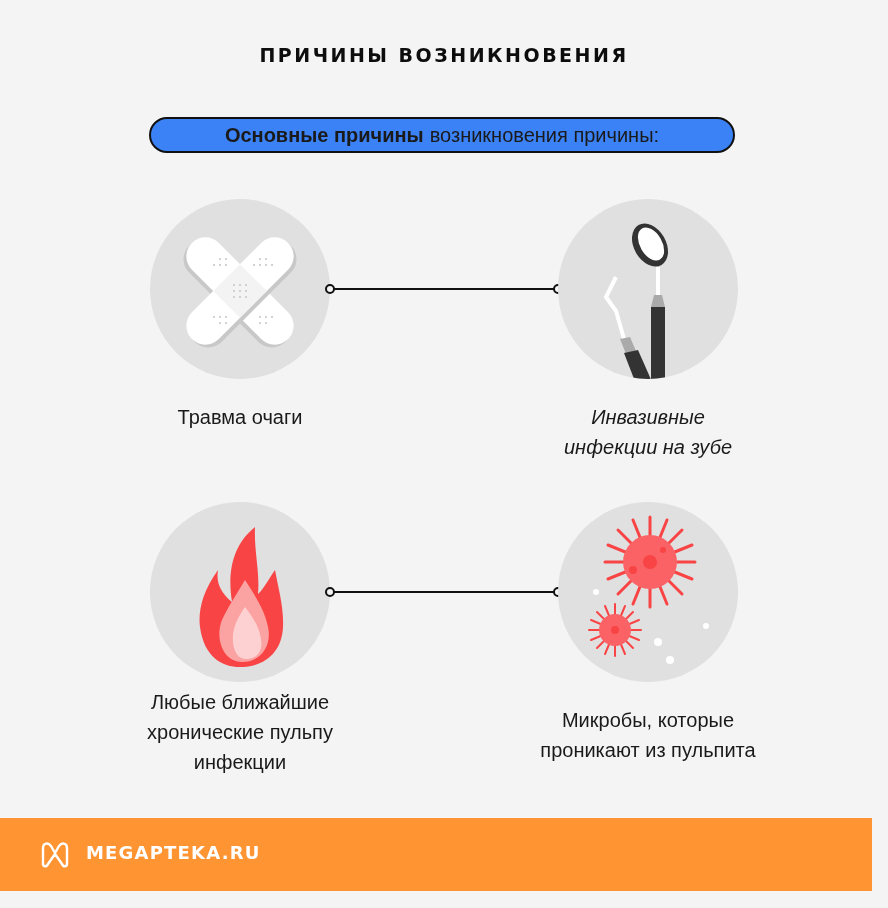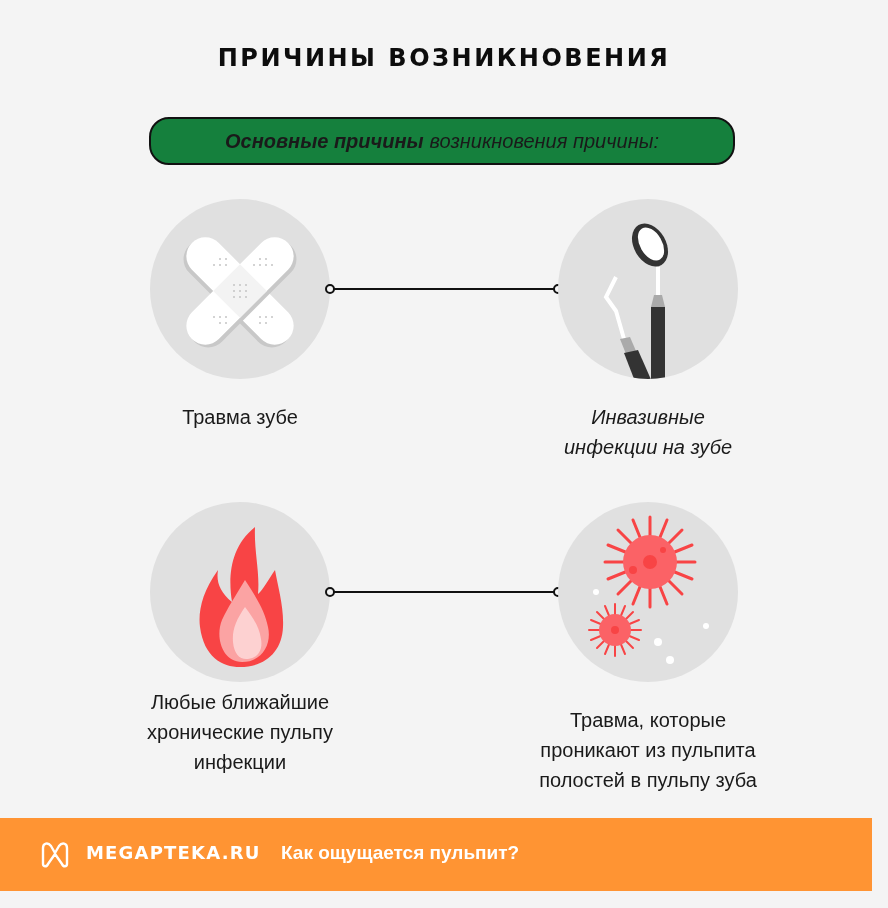--- a/index.html
+++ b/index.html
@@ -2,28 +2,28 @@
 <html><head>
 <meta charset="utf-8">
 <style>
   html, body { margin:0; padding:0; }
   body {
     width:888px; height:908px; background:#f4f4f4; position:relative; overflow:hidden;
     font-family: "Liberation Sans", "DejaVu Sans", sans-serif; color:#111;
   }
   .title {
     position:absolute; top:44px; left:0; width:888px; text-align:center;
-    font-family: "DejaVu Sans", sans-serif; font-weight:bold; font-size:24px;
+    font-family: "DejaVu Sans", sans-serif; font-weight:bold; font-size:19px;
     letter-spacing:2.5px; color:#0d0d0d;
   }
   .subtitle-pill {
-    position:absolute; top:117px; left:149px; width:586px; height:48px;
+    position:absolute; top:117px; left:149px; width:586px; height:36px;
     border:2px solid #111; border-radius:20px; box-sizing:border-box;
     display:flex; align-items:center; justify-content:center;
-    font-size:20px; color:#1a1a1a; background:#15803d;font-style:italic;
+    font-size:20px; color:#1a1a1a; background:#3b82f6;
   }
   .subtitle-pill b { font-weight:bold; margin-right:6px; }
   .circle {
     position:absolute; width:180px; height:180px; border-radius:50%; background:#e0e0e0;
     overflow:hidden;
   }
   .circle svg { position:absolute; left:0; top:0; width:180px; height:180px; }
   .connector { position:absolute; height:2px; background:#111; }
   .dot {
     position:absolute; width:10px; height:10px; border:2px solid #111; border-radius:50%;
@@ -114,21 +114,21 @@
     <polygon points="96,96 104,96 107,108 93,108" fill="#aaa"></polygon>
     <rect x="93" y="108" width="14" height="75" fill="#333"></rect>
 
     <polyline points="58,78 48,98 58,112 66,140" fill="none" stroke="#fff" stroke-width="4"></polyline>
     <polygon points="62,140 72,138 78,152 68,155" fill="#aaa"></polygon>
     <polygon points="66,154 80,151 95,185 78,185" fill="#333"></polygon>
   </svg>
 </div>
 
 <div class="label" style="left:140px;top:402px;width:200px;">
-  <div>Травма зубе</div>
+  <div>Травма очаги</div>
 </div>
 <div class="label" style="left:518px;top:402px;width:260px;font-style:italic;">
   <div>Инвазивные</div>
   <div>инфекции на зубе</div>
 </div>
 
 <div class="circle" style="left:150px;top:502px;">
   <svg viewBox="0 0 180 180">
     <path d="M105 25 C 80 45, 78 75, 82 100 C 70 90, 66 80, 68 68 C 52 90, 48 110, 50 125 C 54 155, 72 165, 90 165 C 115 165, 132 150, 133 125 C 134 105, 128 85, 125 68 C 118 78, 113 88, 108 92 C 110 70, 104 50, 105 25 Z" fill="#f84445"></path>
     <path d="M95 78 C 85 95, 78 105, 72 118 C 65 135, 72 160, 92 160 C 112 160, 122 142, 118 125 C 115 110, 108 98, 95 78 Z" fill="#fba3a3"></path>
@@ -174,24 +174,22 @@
     <circle cx="112" cy="158" r="4" fill="#fff"></circle>
   </svg>
 </div>
 
 <div class="label" style="left:110px;top:687px;width:260px;">
   <div>Любые ближайшие</div>
   <div>хронические пульпу</div>
   <div>инфекции</div>
 </div>
 <div class="label" style="left:498px;top:705px;width:300px;">
-  <div>Травма, которые</div>
+  <div>Микробы, которые</div>
   <div>проникают из пульпита</div>
-  <div>полостей в пульпу зуба</div>
 </div>
 
 <div class="footer">
   <svg class="logo-icon" viewBox="0 0 32 28">
     <path d="M4 24 V8 C4 3, 9 2, 12 6 L16 13 L20 6 C23 2, 28 3, 28 8 V24 C28 27, 24 27, 23 24 L16 14 L9 24 C8 27, 4 27, 4 24 Z" fill="none" stroke="#fff" stroke-width="2.4" stroke-linejoin="round"></path>
   </svg>
   <div class="brand">MEGAPTEKA.RU</div>
-  <div class="footer-link">Как ощущается пульпит?</div>
 </div>
 
 </body></html>

